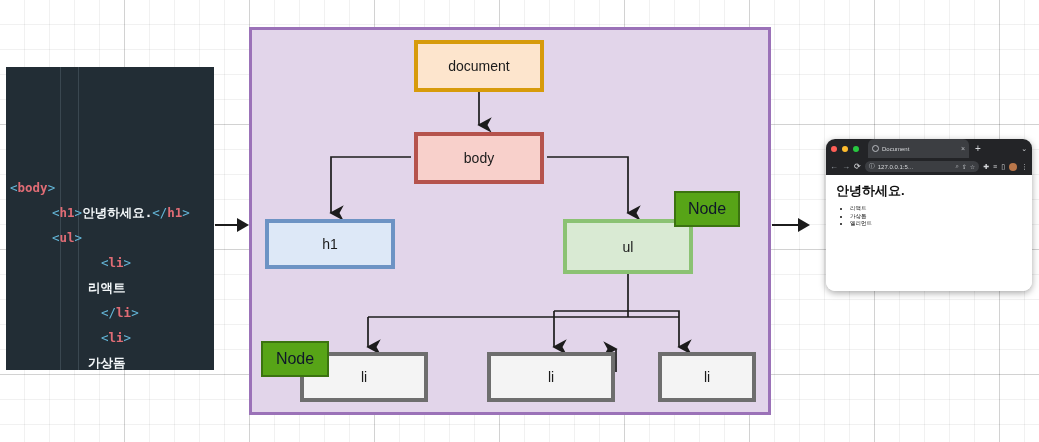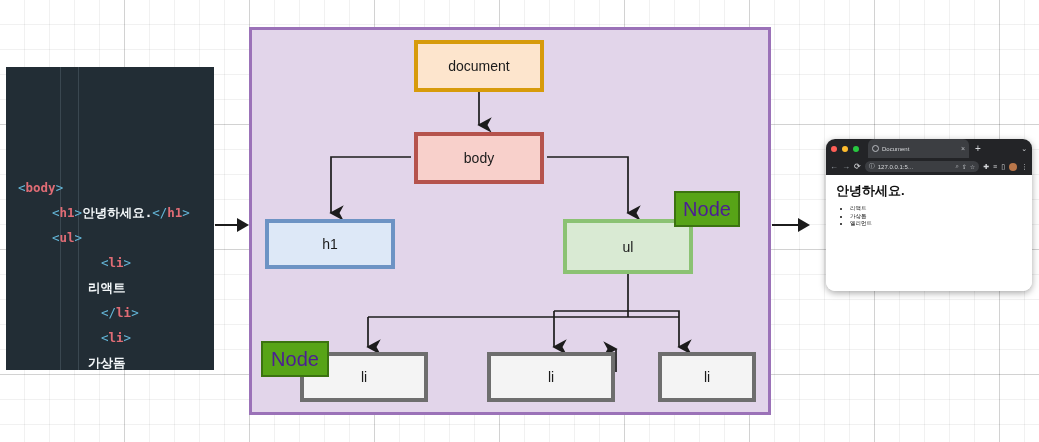--- a/index.html
+++ b/index.html
@@ -22,21 +22,21 @@
     left:6px; top:67px; width:208px; height:303px;
     background:#222d35;
     font-family:"DejaVu Sans Mono", monospace;
     font-size:12.5px; line-height:25px;
     color:#e6edf3;
     box-sizing:border-box;
     padding:8px 0 0 0;
     white-space:pre;
     overflow:hidden;
   }
-  .code-line { padding-left:12px; position:relative; }
+  .code-line { padding-left:4px; position:relative; }
   .ind1 { padding-left:46px; }
   .ind2 { padding-left:95px; }
   .ind3 { padding-left:82px; }
   .punc  { color:#64b6d8; }
   .tag   { color:#e06c75; font-weight:bold; }
   .txt   { color:#f2f6f8; font-weight:bold; }
   .guide { position:absolute; top:0; bottom:0; width:1px; background:#3a4750; }
 
   
   .flow-arrow { height:2px; background:#1c1c1c; }
@@ -70,21 +70,21 @@
   #box-li-1     { left:300px; top:352px; width:128px; height:50px;
                   background:#f4f4f4; border:4px solid #6e6e6e; }
   #box-li-2     { left:487px; top:352px; width:128px; height:50px;
                   background:#f4f4f4; border:4px solid #6e6e6e; }
   #box-li-3     { left:658px; top:352px; width:98px;  height:50px;
                   background:#f4f4f4; border:4px solid #6e6e6e; }
 
   .badge {
     box-sizing:border-box;
     background:#57a417; border:2px solid #3b7310;
-    color:#4c1d95; font-size:20px;
+    color:#0f172a; font-size:16px;
     display:flex; align-items:center; justify-content:center;
   }
   #badge-ul { left:674px; top:191px; width:66px; height:36px; }
   #badge-li { left:261px; top:341px; width:68px; height:36px; }
 
   
   #connectors { left:249px; top:27px; width:522px; height:388px; }
 
   
   #browser {

